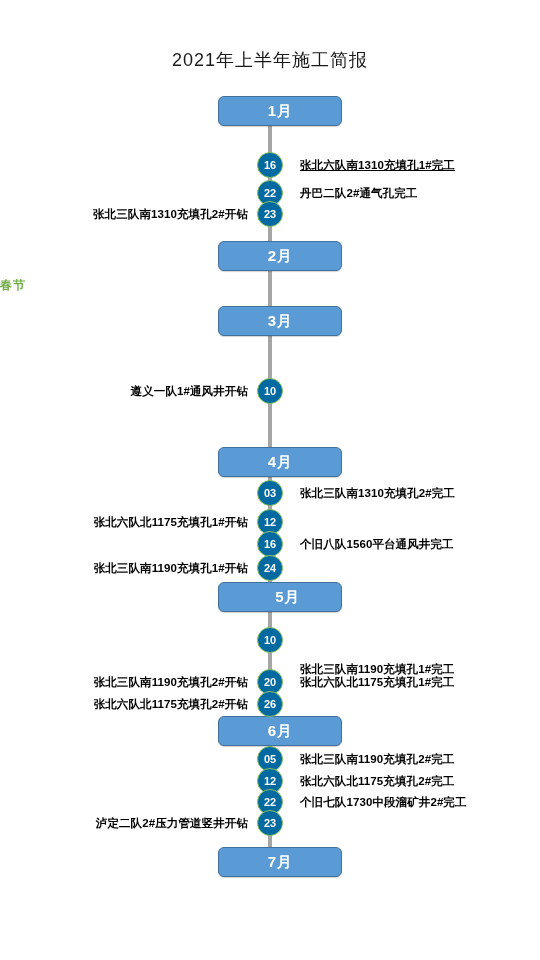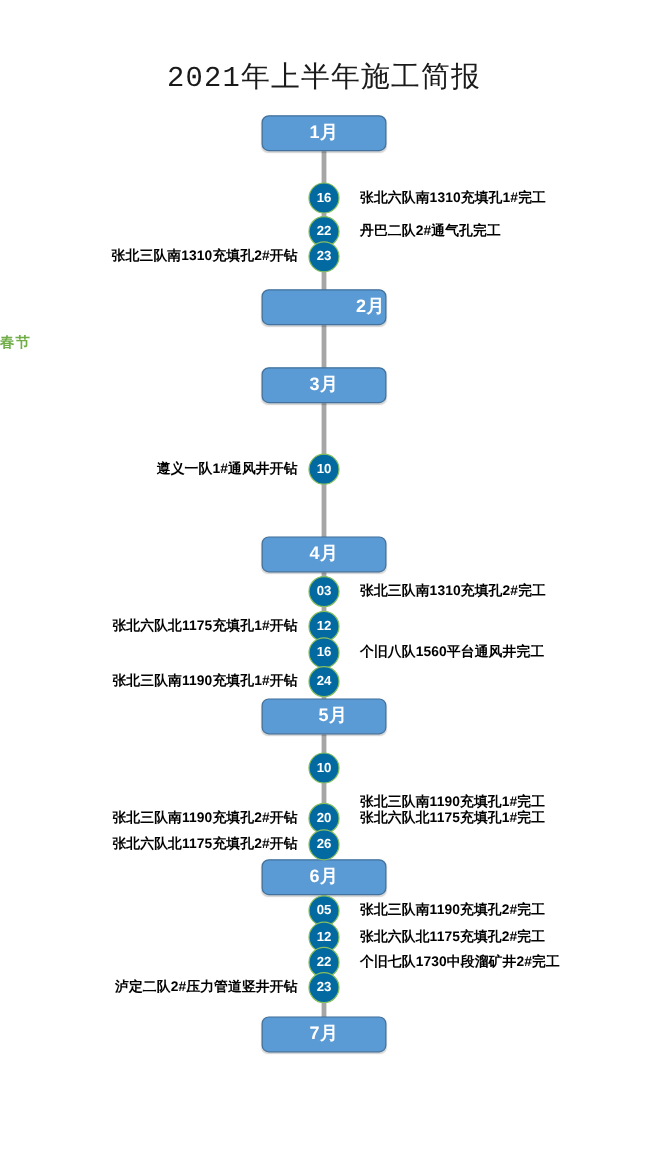--- a/index.html
+++ b/index.html
@@ -11,40 +11,40 @@
     position:relative;
     overflow:hidden;
     -webkit-font-smoothing:antialiased;
   }
   #page{position:relative;width:540px;height:960px;}
 
   
   .title{
     position:absolute;left:0;right:0;top:48px;
     text-align:center;
-    font-family:Liberation Mono, monospace;
-    font-size:24px;
+    font-family:Liberation Sans, sans-serif;
+    font-size:18px;
     font-weight:400;
     color:#1a1a1a;
     letter-spacing:1px;
     white-space:nowrap;
   }
 
   
   .spine{
     position:absolute;
     left:268px;width:4px;
     background:#a6a6a6;
   }
 
   
   .month{
     position:absolute;
     left:218px;
-    width:104px;height:30px;
+    width:124px;height:30px;
     box-sizing:border-box;
     background:#5b9bd5;
     border:1px solid #41719c;
     border-radius:6px;
     color:#ffffff;
     font-size:15px;
     font-weight:700;
     line-height:28px;
     text-align:center;
     letter-spacing:0.5px;
@@ -116,33 +116,33 @@
   <div id="spine-layer">
       <div class="spine" style="top: 126px; height: 118px; background: rgb(166, 166, 166);"></div>
       <div class="spine" style="top: 271px; height: 38px; background: rgb(166, 166, 166);"></div>
       <div class="spine" style="top: 336px; height: 114px; background: rgb(166, 166, 166);"></div>
       <div class="spine" style="top: 477px; height: 108px; background: rgb(166, 166, 166);"></div>
       <div class="spine" style="top: 612px; height: 107px; background: rgb(166, 166, 166);"></div>
       <div class="spine" style="top: 746px; height: 104px; background: rgb(166, 166, 166);"></div>
     </div>
   <div id="month-layer">
       <div class="month" style="top: 96px;">1月</div>
-      <div class="month" style="top: 241px; text-align: right;">2月</div>
+      <div class="month" style="top: 241px;">2月</div>
       <div class="month" style="top: 306px;">3月</div>
       <div class="month" style="top: 447px;">4月</div>
       <div class="month" style="top: 582px; padding-left: 15px;">5月</div>
       <div class="month" style="top: 716px;">6月</div>
       <div class="month" style="top: 847px;">7月</div>
     </div>
   <div id="note-layer">
       <div class="festival" style="top: 277px; color: rgb(112, 173, 71);">春节</div>
     </div>
   <div id="event-layer">
       <div class="day" style="top: 152px;">16</div>
-      <div class="lbl right" style="top: 158px;">张北六队南1310充填孔1#完工</div>
+      <div class="lbl right" style="top: 158px; text-decoration: underline;">张北六队南1310充填孔1#完工</div>
       <div class="day" style="top: 180px;">22</div>
       <div class="lbl right" style="top: 186px;">丹巴二队2#通气孔完工</div>
       <div class="day" style="top: 201px;">23</div>
       <div class="lbl left" style="top: 207px;">张北三队南1310充填孔2#开钻</div>
       <div class="day" style="top: 378px;">10</div>
       <div class="lbl left" style="top: 384px;">遵义一队1#通风井开钻</div>
       <div class="day" style="top: 480px;">03</div>
       <div class="lbl right" style="top: 486px;">张北三队南1310充填孔2#完工</div>
       <div class="day" style="top: 509px;">12</div>
       <div class="lbl left" style="top: 515px;">张北六队北1175充填孔1#开钻</div>

